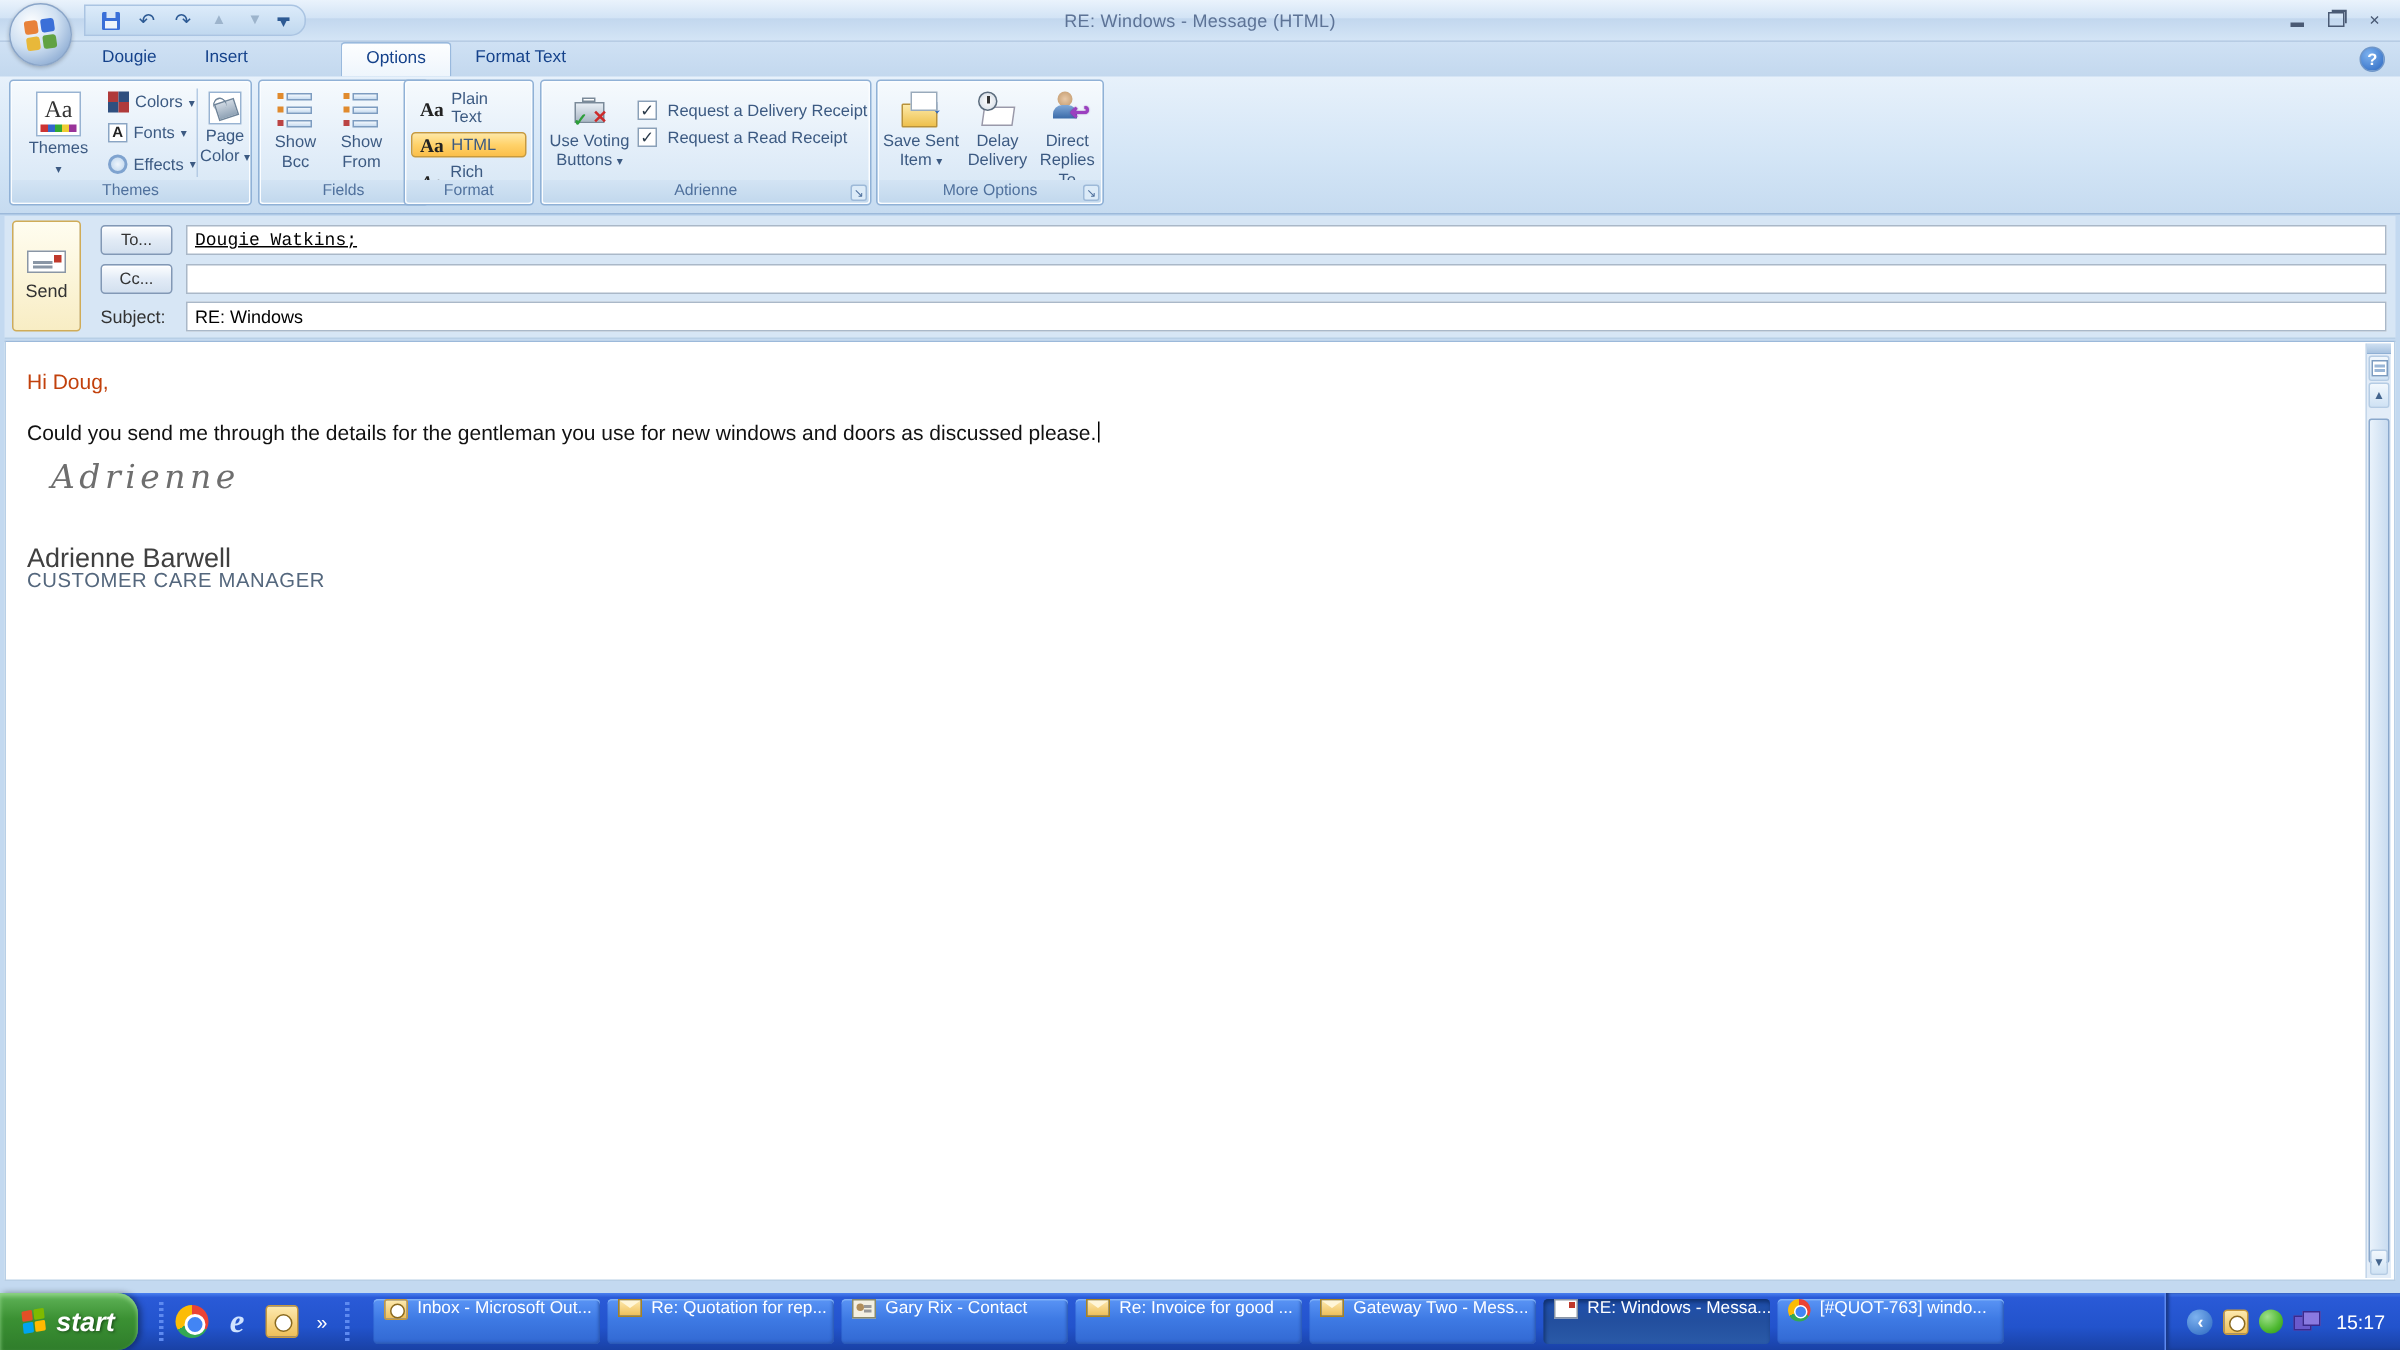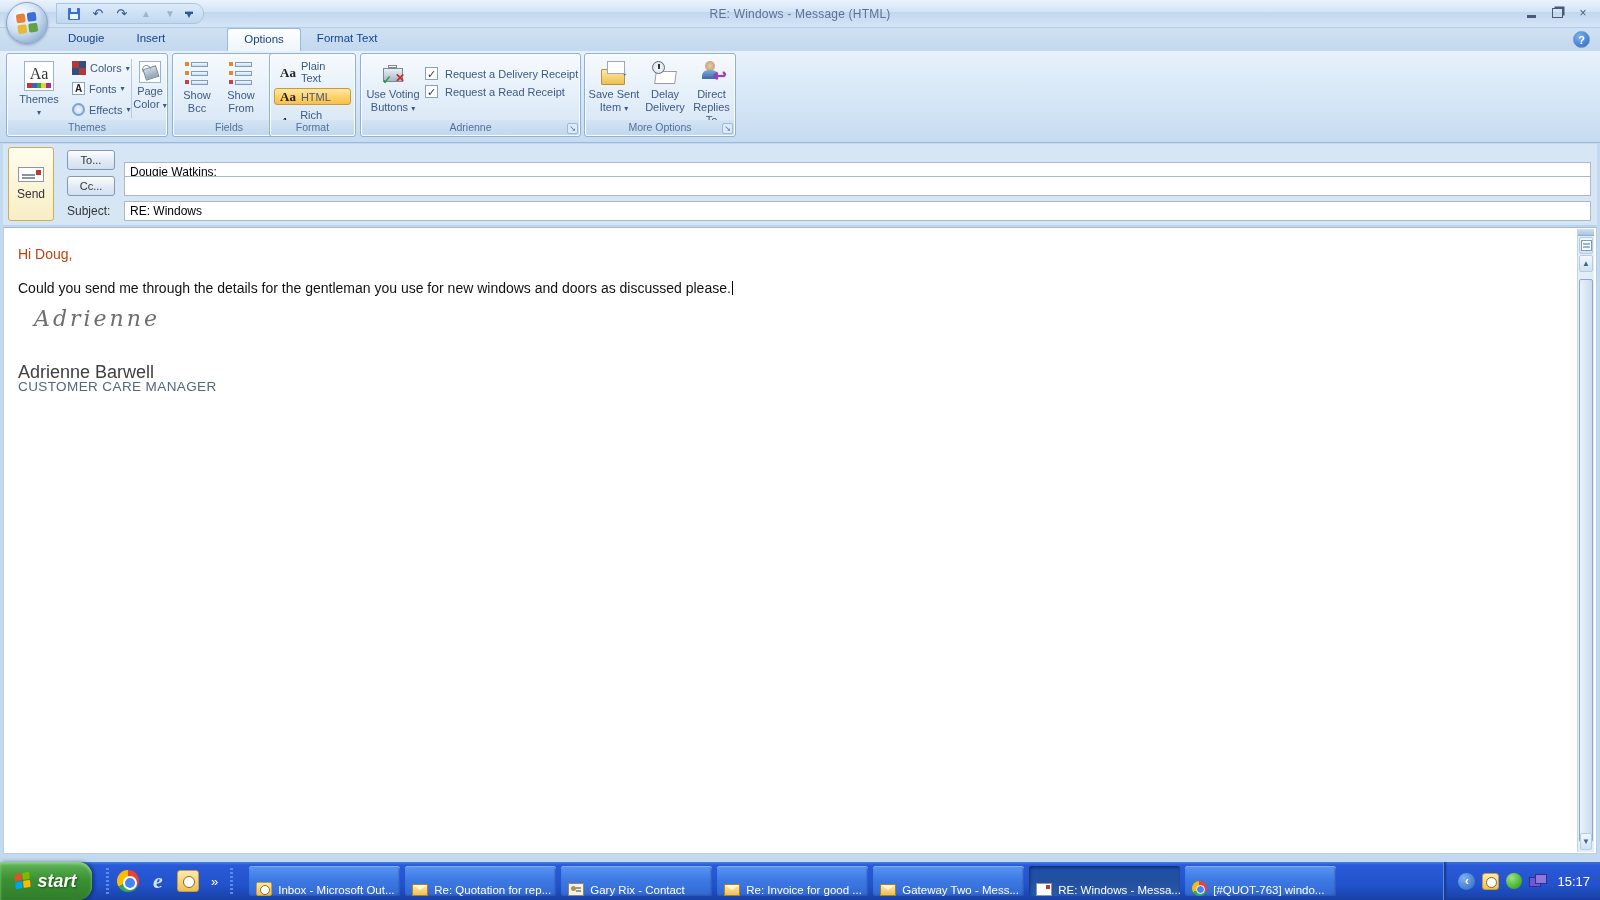--- a/index.html
+++ b/index.html
@@ -160,21 +160,21 @@
   .ql { display:flex; align-items:center; gap:8px; padding:0 8px 0 14px; }
   .ql-sep { width:3px; height:26px; background:repeating-linear-gradient(#5e8af0 0 2px, transparent 2px 4px); }
   .ql-ic { width:22px; height:22px; cursor:pointer; position:relative;}
   .chrome-ic { border-radius:50%; background:conic-gradient(#ea4335 0 120deg,#34a853 120deg 240deg,#fbbc05 240deg 360deg);}
   .chrome-ic::after{content:"";position:absolute;left:6px;top:6px;width:10px;height:10px;border-radius:50%;background:#4285f4;border:2px solid #fff;}
   .ie-ic { color:#cfe3ff; font-size:22px; font-style:italic; font-weight:bold; font-family:"Liberation Serif",serif; line-height:22px; text-align:center;}
   .ol-ic { background:linear-gradient(#fde9ae,#eebf59); border-radius:3px; border:1px solid #c79a3e;}
   .ol-ic::after{content:"";position:absolute;left:5px;top:5px;width:10px;height:10px;border-radius:50%;background:#fff;border:1.5px solid #8a6a20;}
   .overflow { color:#fff; font-size:13px; cursor:pointer; padding:0 4px;}
   .tasks { display:flex; gap:5px; margin-left:8px; }
-  .task { width:151px; height:30px; border-radius:3px; display:flex; align-items:flex-end; gap:6px; padding:0 7px;
+  .task { width:151px; height:30px; border-radius:3px; display:flex; align-items:flex-start; gap:6px; padding:0 7px;
     background:linear-gradient(#5a94f5,#3e7ae4 45%,#3268d2); box-shadow:inset 0 1px 0 #7fb0f8, inset -1px -1px 2px #2a56b0;
     color:#fff; font-size:11.5px; cursor:pointer; overflow:hidden; white-space:nowrap;}
   .task.active { background:linear-gradient(#1e4fae,#234f9e 50%,#2a5aa8); box-shadow:inset 1px 2px 3px #10306e; }
   .t-env { width:16px; height:12px; flex:none; background:linear-gradient(#fde9ae,#eebf59); border:1px solid #a8821e; position:relative;}
   .t-env::after{content:"";position:absolute;left:0;top:0;border-left:7px solid transparent;border-right:7px solid transparent;border-top:5px solid #fff6d8;}
   .t-outlook { width:16px; height:14px; flex:none; background:linear-gradient(#fde9ae,#eebf59); border-radius:2px; border:1px solid #c79a3e; position:relative;}
   .t-outlook::after{content:"";position:absolute;left:3px;top:2px;width:8px;height:8px;border-radius:50%;background:#fff;border:1px solid #8a6a20;}
   .t-card { width:16px; height:13px; flex:none; background:#f4f0e2; border:1px solid #8a8a6a; position:relative;}
   .t-card::after{content:"";position:absolute;left:2px;top:2px;width:5px;height:5px;border-radius:50%;background:#b08d5a;}
   .t-card::before{content:"";position:absolute;right:2px;top:3px;width:5px;height:1.5px;background:#999;box-shadow:0 3px 0 #999;}
@@ -374,21 +374,21 @@
       <div class="launcher">↘</div>
     </div>
   </div>
 
   <div id="msg-header">
     <div class="send-btn">
       <div class="send-env"></div>
       <div class="send-label">Send</div>
     </div>
     <div class="addr-btn" style="top:6px;">To...</div>
-    <div class="addr-field" style="top:18px;">
+    <div class="addr-field" style="top:6px;font-family:Liberation Mono, monospace;">
       <span class="recipient">Dougie Watkins;</span>
     </div>
     <div class="addr-btn" style="top:32px;">Cc...</div>
     <div class="addr-field" style="top:32px;"></div>
     <div class="subject-label" style="top:60px;">Subject:</div>
     <div class="addr-field" style="top:57px;">RE: Windows</div>
   </div>
 
   <div id="msg-body">
     <div class="line-greet">Hi Doug,</div>

